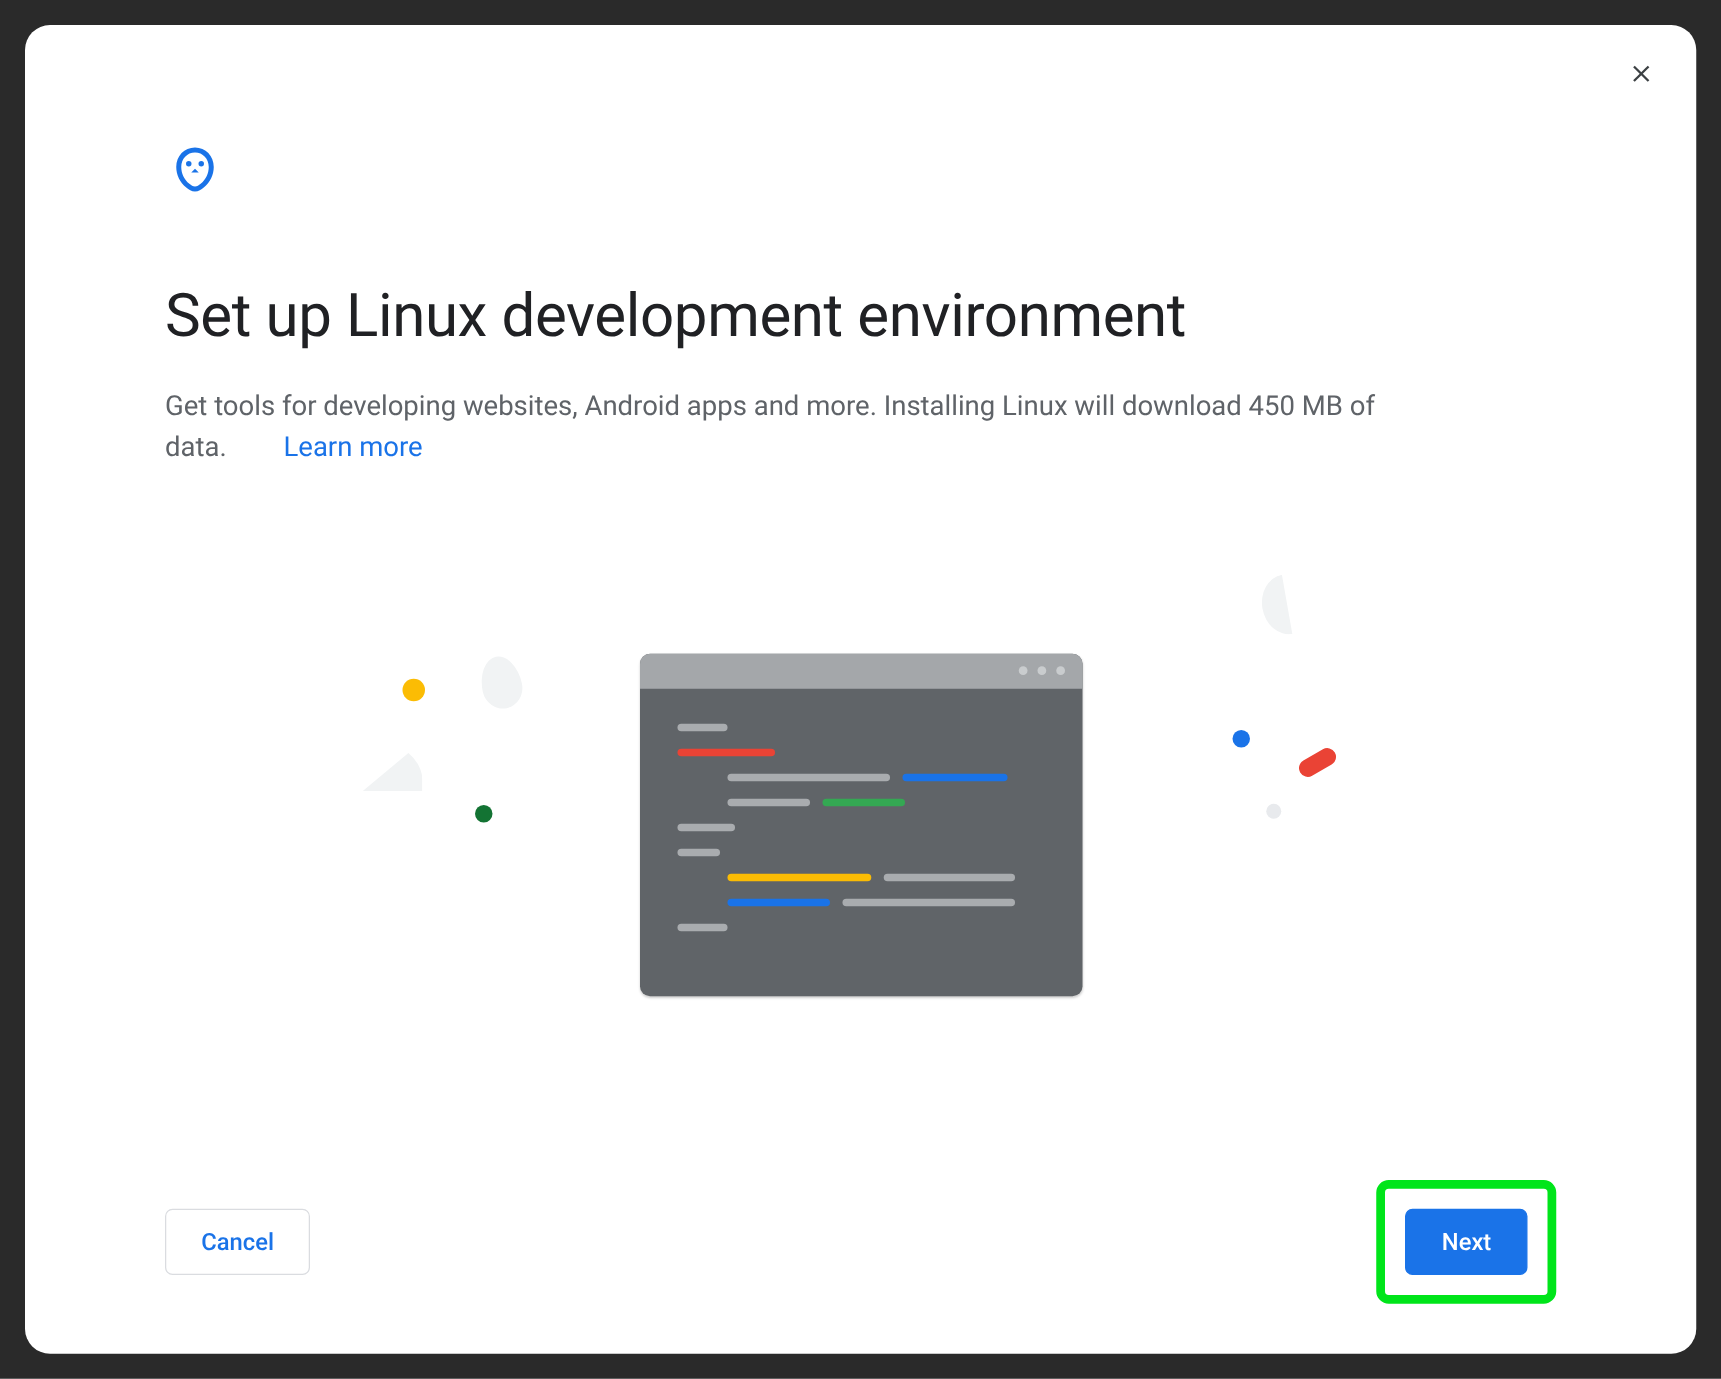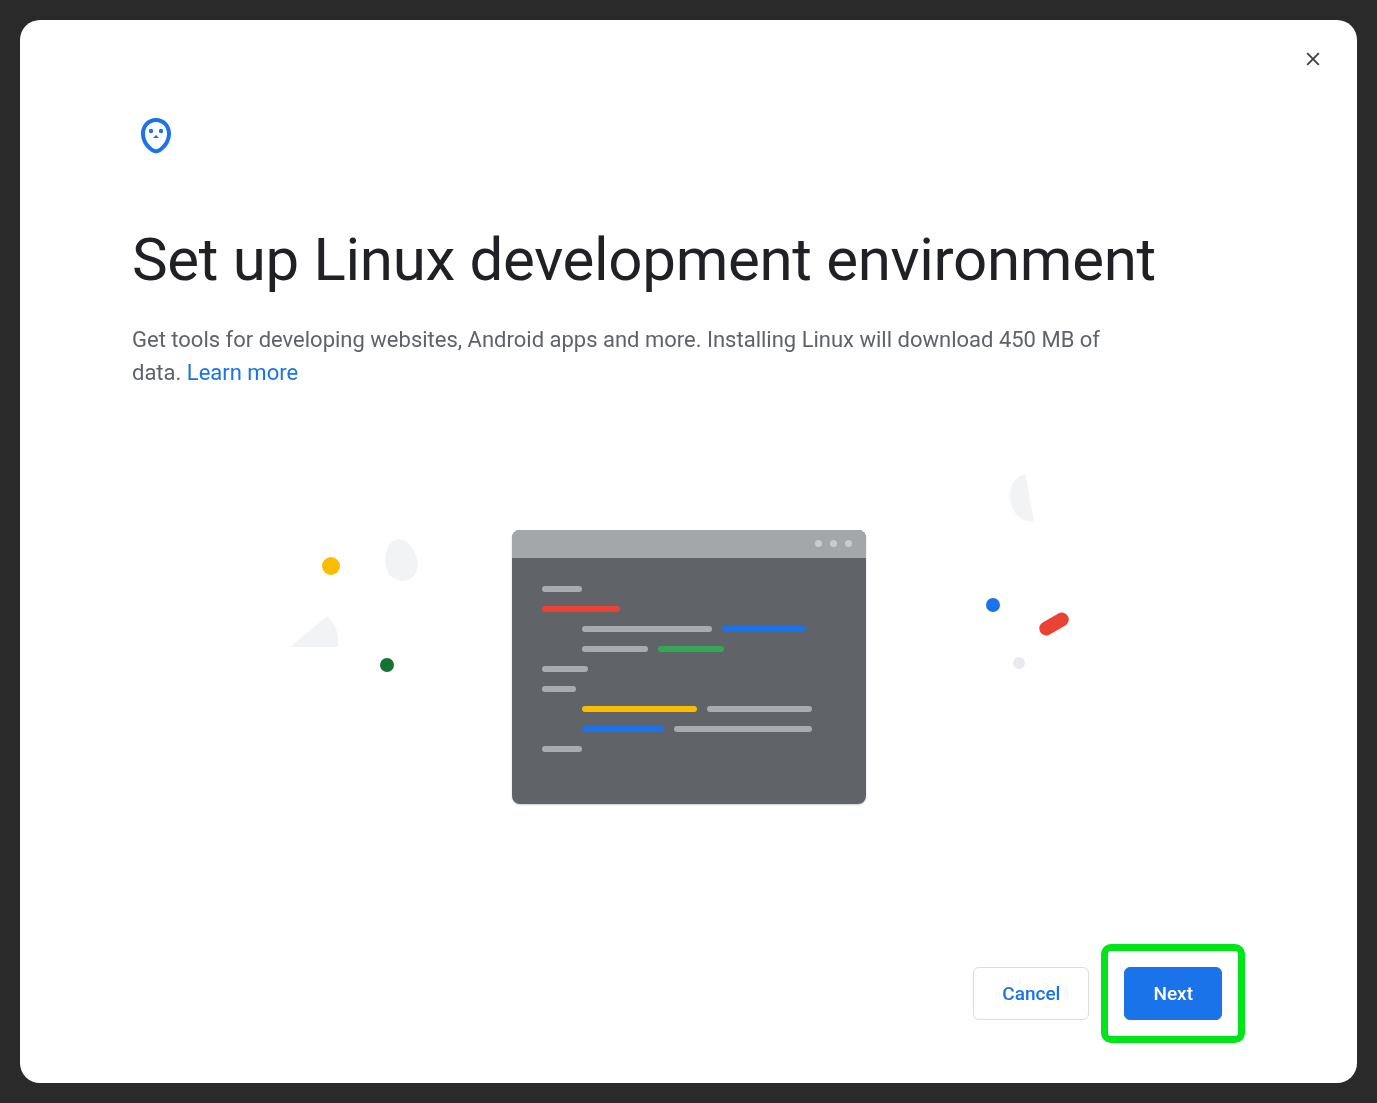--- a/index.html
+++ b/index.html
@@ -35,36 +35,37 @@
       display: flex;
       align-items: center;
       justify-content: center;
     }
     .close-btn svg { width: 20px; height: 20px; }
     .header-icon {
       margin-bottom: 60px;
     }
     .header-icon svg { width: 48px; height: 48px; }
     .title {
-      font-size: 60px;
+      font-size: 48px;
       font-weight: 400;
       color: #202124;
       margin-bottom: 28px;
       letter-spacing: -0.3px;
     }
     .description {
       font-size: 22px;
       color: #5f6368;
       line-height: 1.5;
       max-width: 1000px;
     }
     .learn-more {
       color: #1a73e8;
       text-decoration: none;
       cursor: pointer;
+      margin-left: 40px;
     }
     .illustration-area {
       flex: 1;
       display: flex;
       align-items: center;
       justify-content: center;
       position: relative;
       margin-top: 60px;
       margin-bottom: 40px;
     }
@@ -150,21 +151,21 @@
     }
     .pill-red {
       width: 32px; height: 14px;
       background: #ea4335;
       border-radius: 7px;
       transform: rotate(-30deg);
       right: 175px; top: 168px;
     }
     .footer {
       display: flex;
-      justify-content: flex-end;
+      justify-content: space-between;
       align-items: center;
       gap: 12px;
       padding-top: 20px;
     }
     .btn {
       padding: 14px 28px;
       font-size: 19px;
       font-weight: 500;
       border-radius: 6px;
       cursor: pointer;

